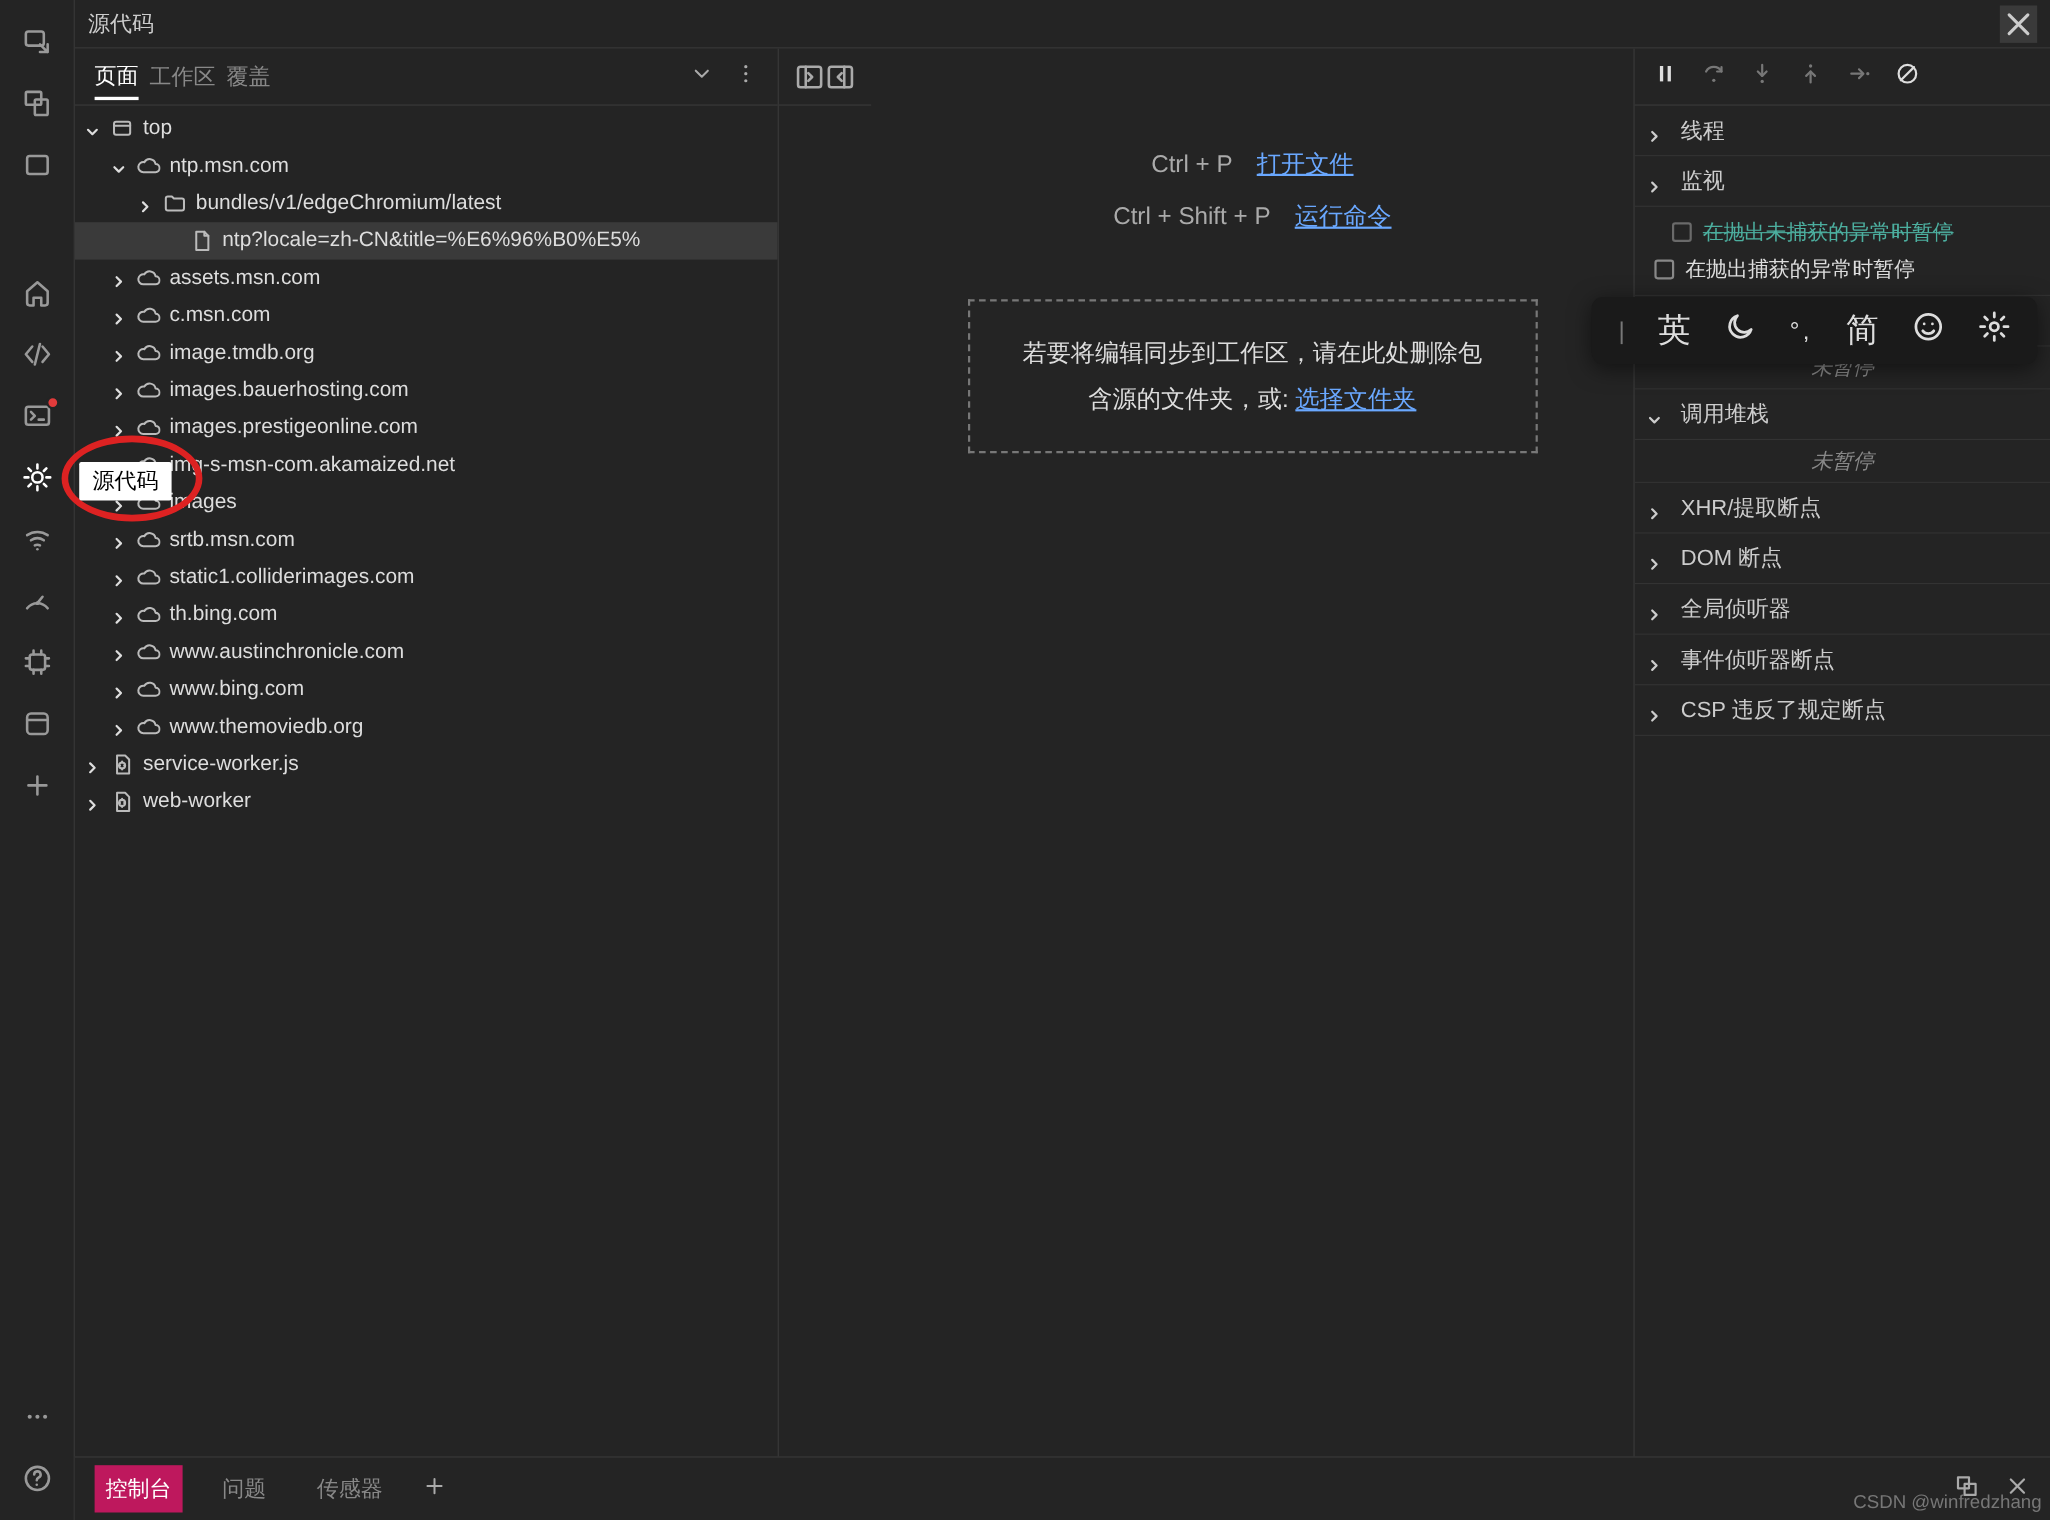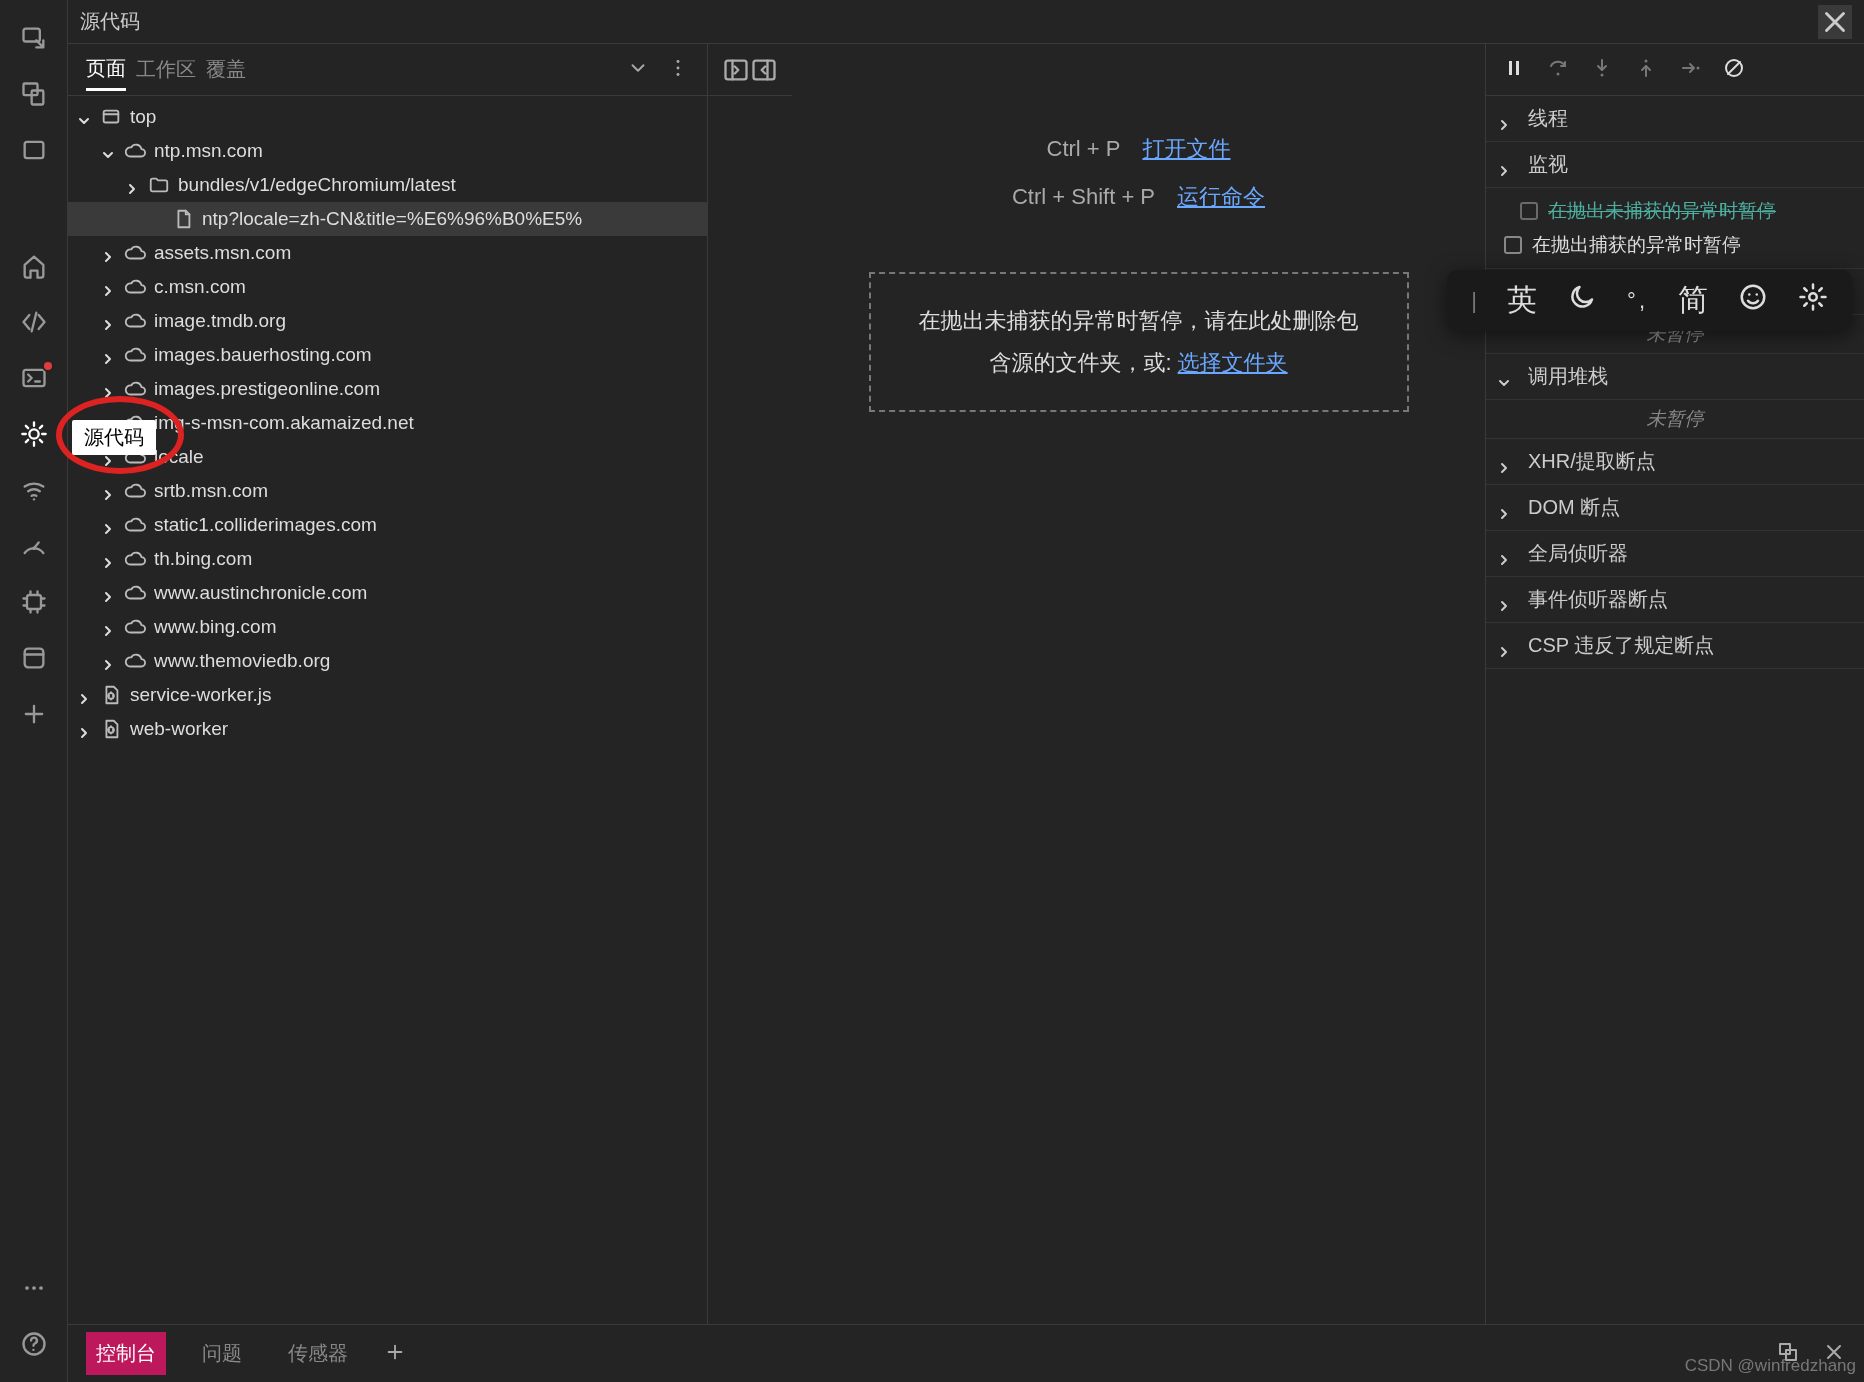--- a/index.html
+++ b/index.html
@@ -381,21 +381,21 @@
             </div>
           <div class="tree-item indent-1">
               <span class="arrow arrow-r"><svg viewBox="0 0 12 12">
                   <path d="M4 2l4 4-4 4"></path>
                 </svg></span>
               <span class="ficon">
                 <svg viewBox="0 0 24 24">
                   <path d="M7 18a5 5 0 1 1 .9-9.9A6 6 0 0 1 19 10a4 4 0 0 1 0 8z"></path>
                 </svg>
               </span>
-              <span>locale</span>
+              <span>images</span>
             </div>
           <div class="tree-item indent-1">
               <span class="arrow arrow-r"><svg viewBox="0 0 12 12">
                   <path d="M4 2l4 4-4 4"></path>
                 </svg></span>
               <span class="ficon">
                 <svg viewBox="0 0 24 24">
                   <path d="M7 18a5 5 0 1 1 .9-9.9A6 6 0 0 1 19 10a4 4 0 0 1 0 8z"></path>
                 </svg>
               </span>
@@ -503,21 +503,21 @@
         <div class="editor-body">
           <div class="shortcut-line">
             <span class="keys">Ctrl + P</span>
             <span class="link">打开文件</span>
           </div>
           <div class="shortcut-line">
             <span class="keys">Ctrl + Shift + P</span>
             <span class="link">运行命令</span>
           </div>
           <div class="drop-box">
-            <div>在抛出未捕获的异常时暂停，请在此处删除包</div>
+            <div>若要将编辑同步到工作区，请在此处删除包</div>
             <div>
               <span>含源的文件夹，或: </span>
               <span class="link">选择文件夹</span>
             </div>
           </div>
         </div>
       </div>
 
       <div class="debug-panel">
         <div class="debug-toolbar">

